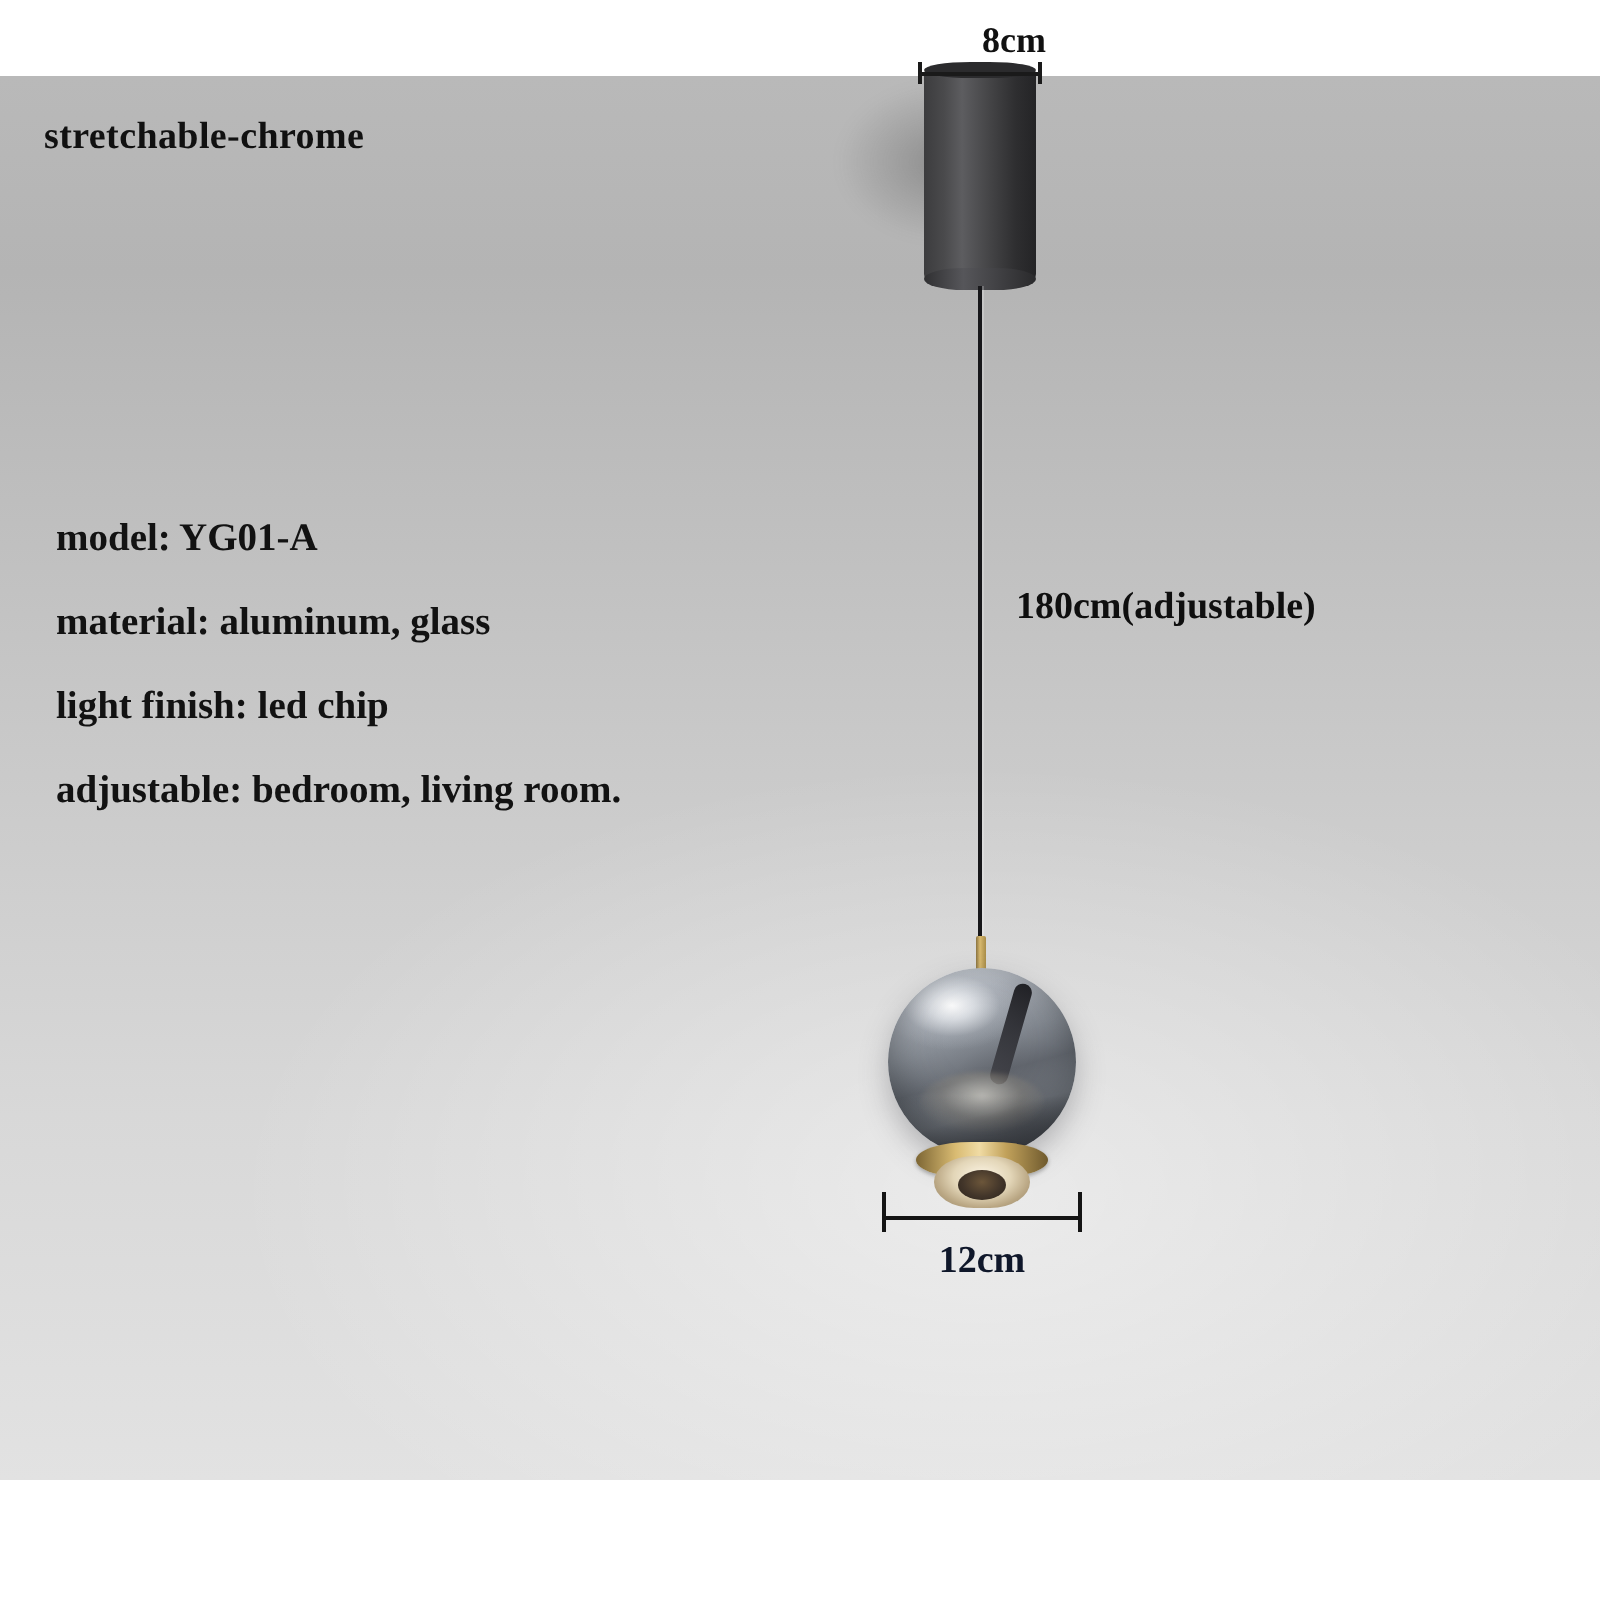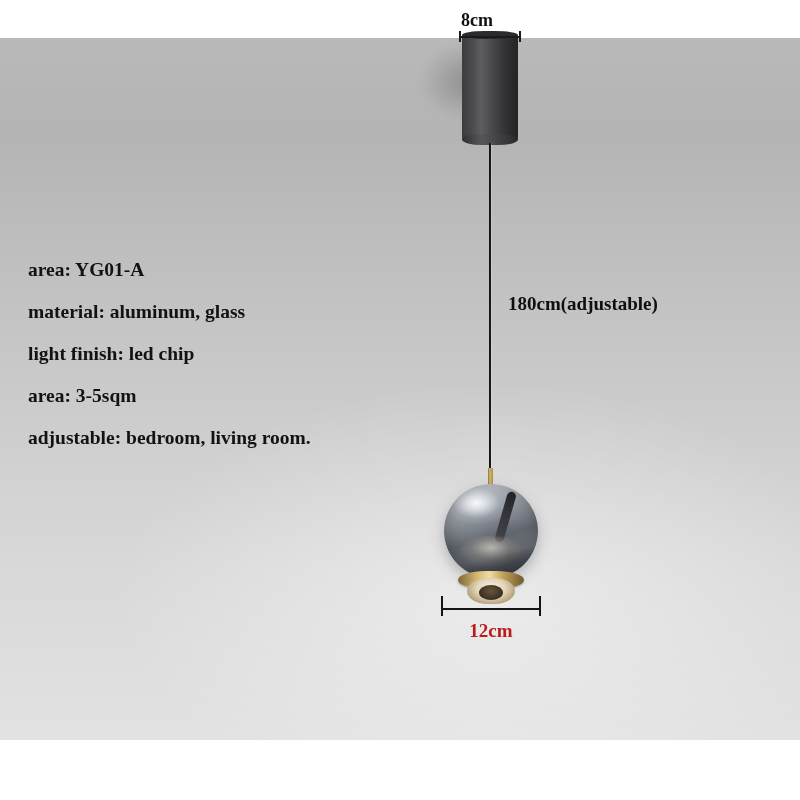--- a/index.html
+++ b/index.html
@@ -140,21 +140,21 @@
     top: 20px;
     width: 2px;
     height: 22px;
     background: #1a1a1a;
   }
   .dim-top-label {
     position: absolute;
     left: 459px;
     top: 10px;
     width: 62px;
-    text-align: left;
+    text-align: right;
     font-size: 18px;
     font-weight: bold;
     color: #111111;
     background: #ffffff;
     padding: 0 2px;
   }
 
   
   .cable {
     position: absolute;
@@ -293,39 +293,39 @@
     background: #141414;
   }
   .dim-bot-label {
     position: absolute;
     left: 441px;
     top: 620px;
     width: 100px;
     text-align: center;
     font-size: 19px;
     font-weight: bold;
-    color: #b91c1c;
+    color: #0f172a;
   }
 </style>
 </head>
 <body>
 
 <div id="page">
 
   <div class="ceiling"></div>
   <div class="wall"></div>
   <div class="wall-soft"></div>
   <div class="floor"></div>
 
+  <div class="variant-title">stretchable-chrome</div>
 
   <div class="spec-list">
-    <div class="spec-line">area: YG01-A</div>
+    <div class="spec-line">model: YG01-A</div>
     <div class="spec-line">material: aluminum, glass</div>
     <div class="spec-line">light finish: led chip</div>
-    <div class="spec-line">area: 3-5sqm</div>
     <div class="spec-line">adjustable: bedroom, living room.</div>
   </div>
 
   <div class="canopy-shadow"></div>
   <div class="canopy"></div>
   <div class="canopy-top"></div>
   <div class="canopy-bottom"></div>
 
   <div class="dim-top-tick-l"></div>
   <div class="dim-top-tick-r"></div>

